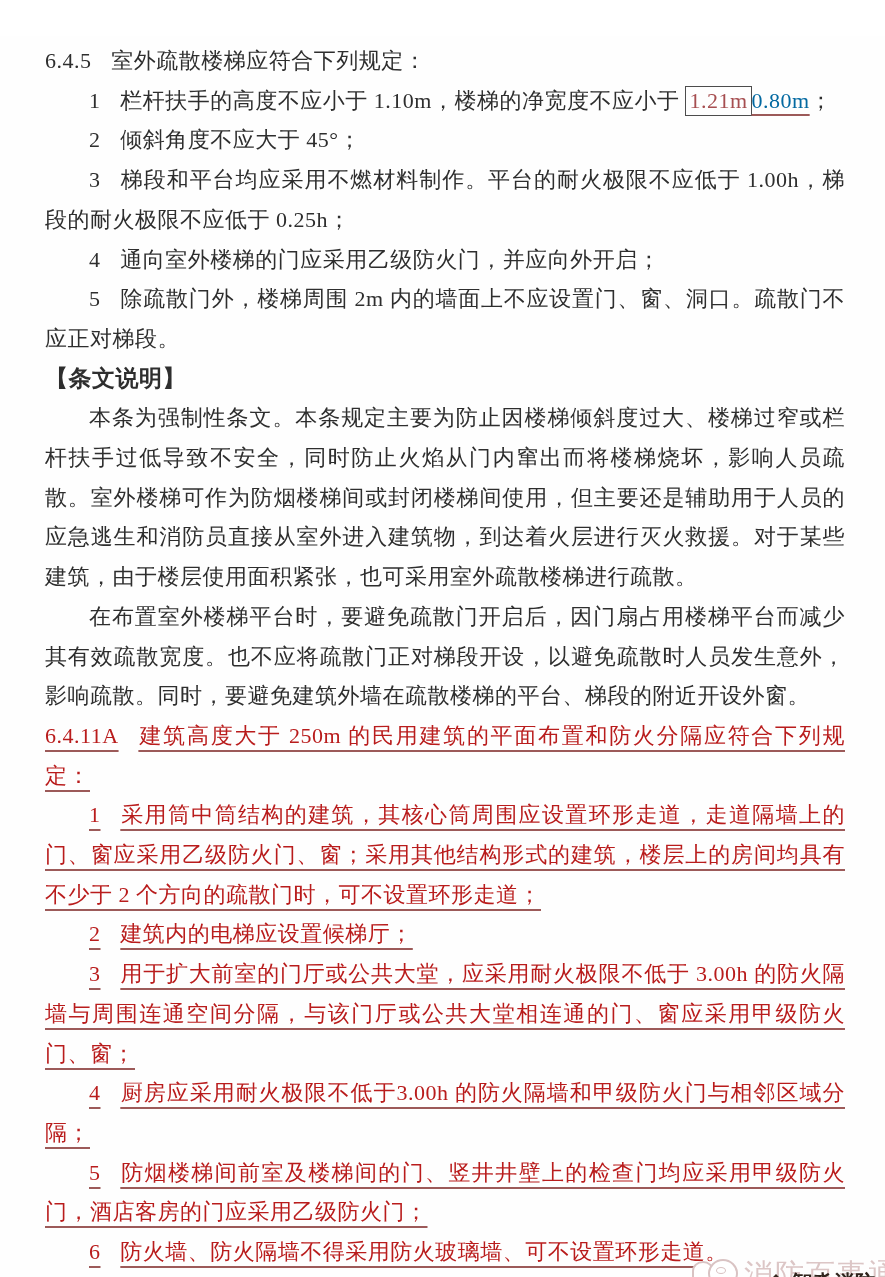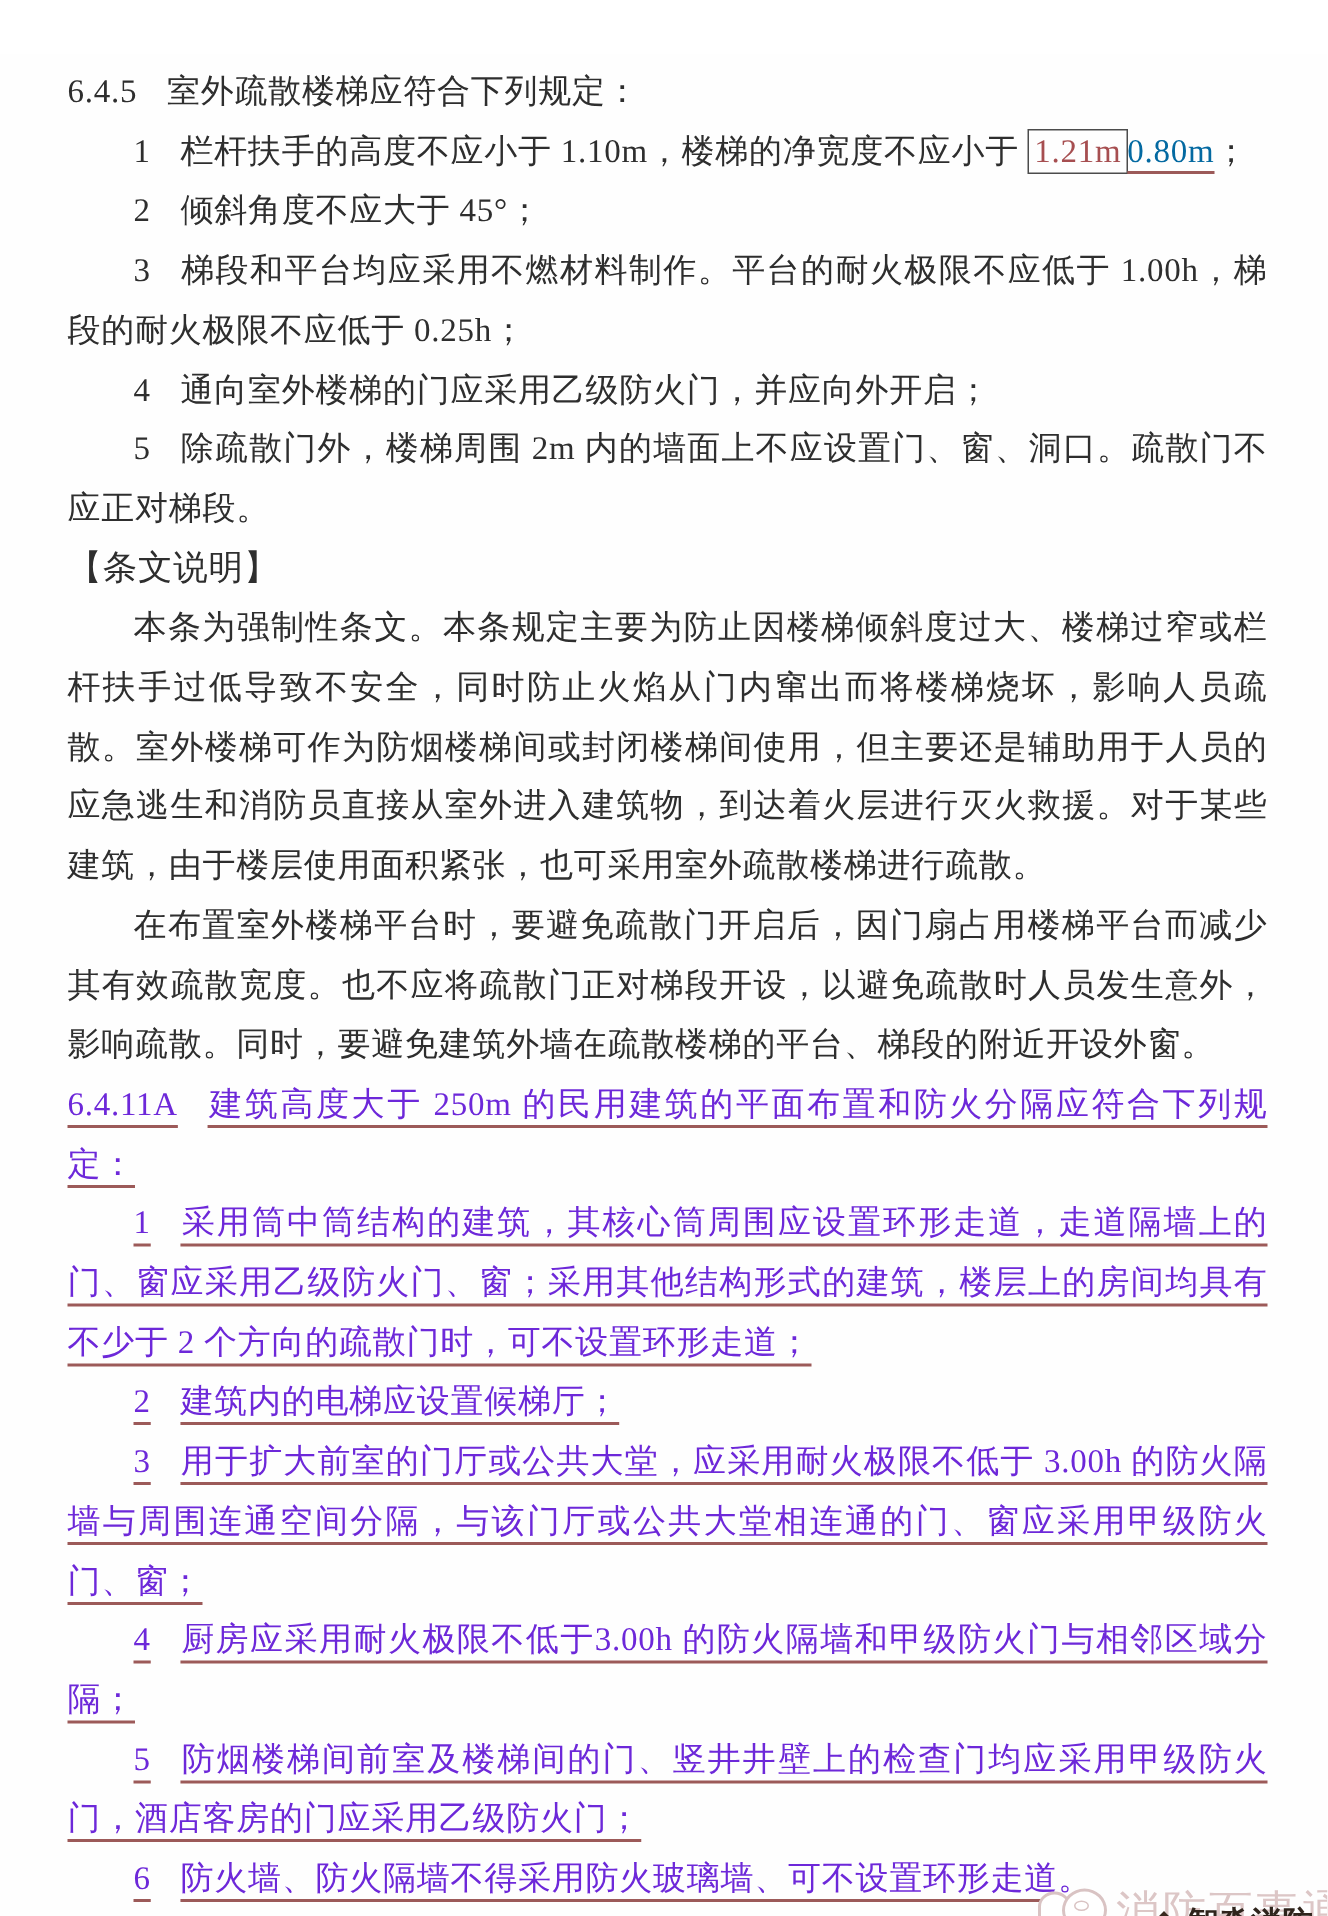--- a/index.html
+++ b/index.html
@@ -21,27 +21,27 @@
     line-height: 39.7px;
     text-align: justify;
     letter-spacing: 0.5px;
   }
   .clause-head .clause-num { margin-right: 0.9em; }
   .item  { text-indent: 2em; }
   .para  { text-indent: 2em; }
   .item .num { margin-right: 0.9em; }
   .expl-head {
     font-family: "Liberation Sans", "DejaVu Sans", sans-serif;
-    font-weight: normal;
+    font-weight: bold;
     font-size: 23px !important;
     text-indent: 0;
   }
   
   .red {
-    color: #6d28d9;
+    color: #b91c1c;
     text-decoration: underline;
     text-decoration-color: #9c5a59;
     text-decoration-thickness: 1.5px;
     text-underline-offset: 7px;
   }
   .red-head {
     color: #b03c3c;
     text-decoration: underline;
     text-decoration-color: #6f5a5a;
     text-decoration-thickness: 2px;

